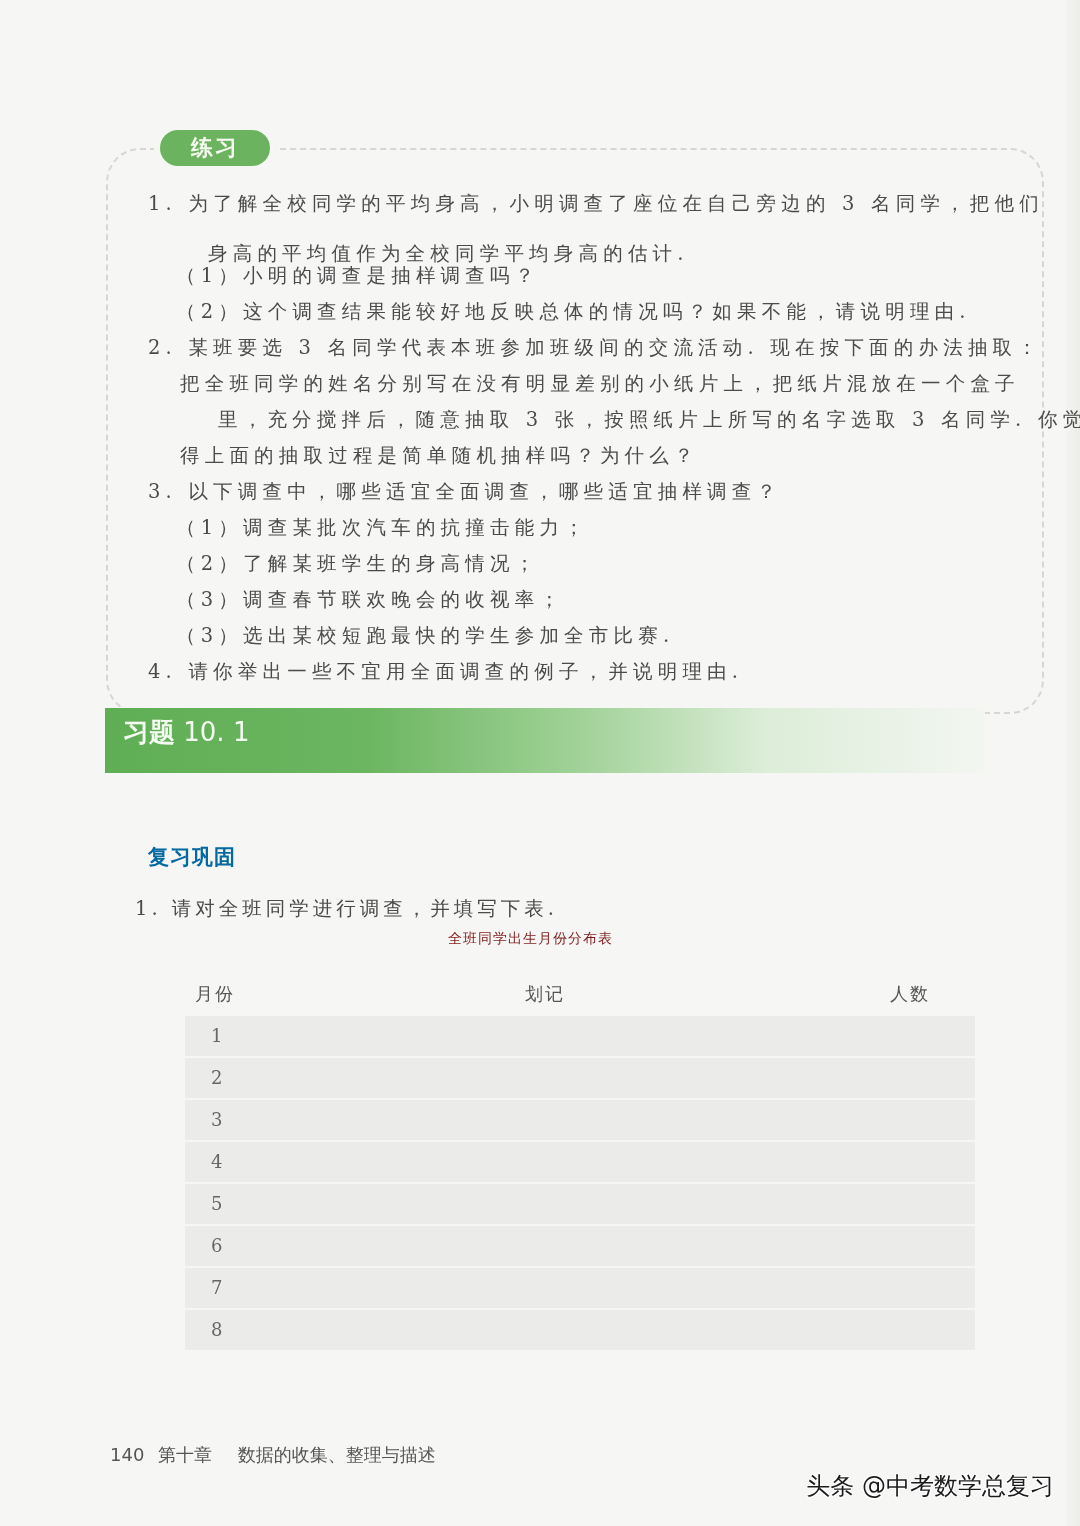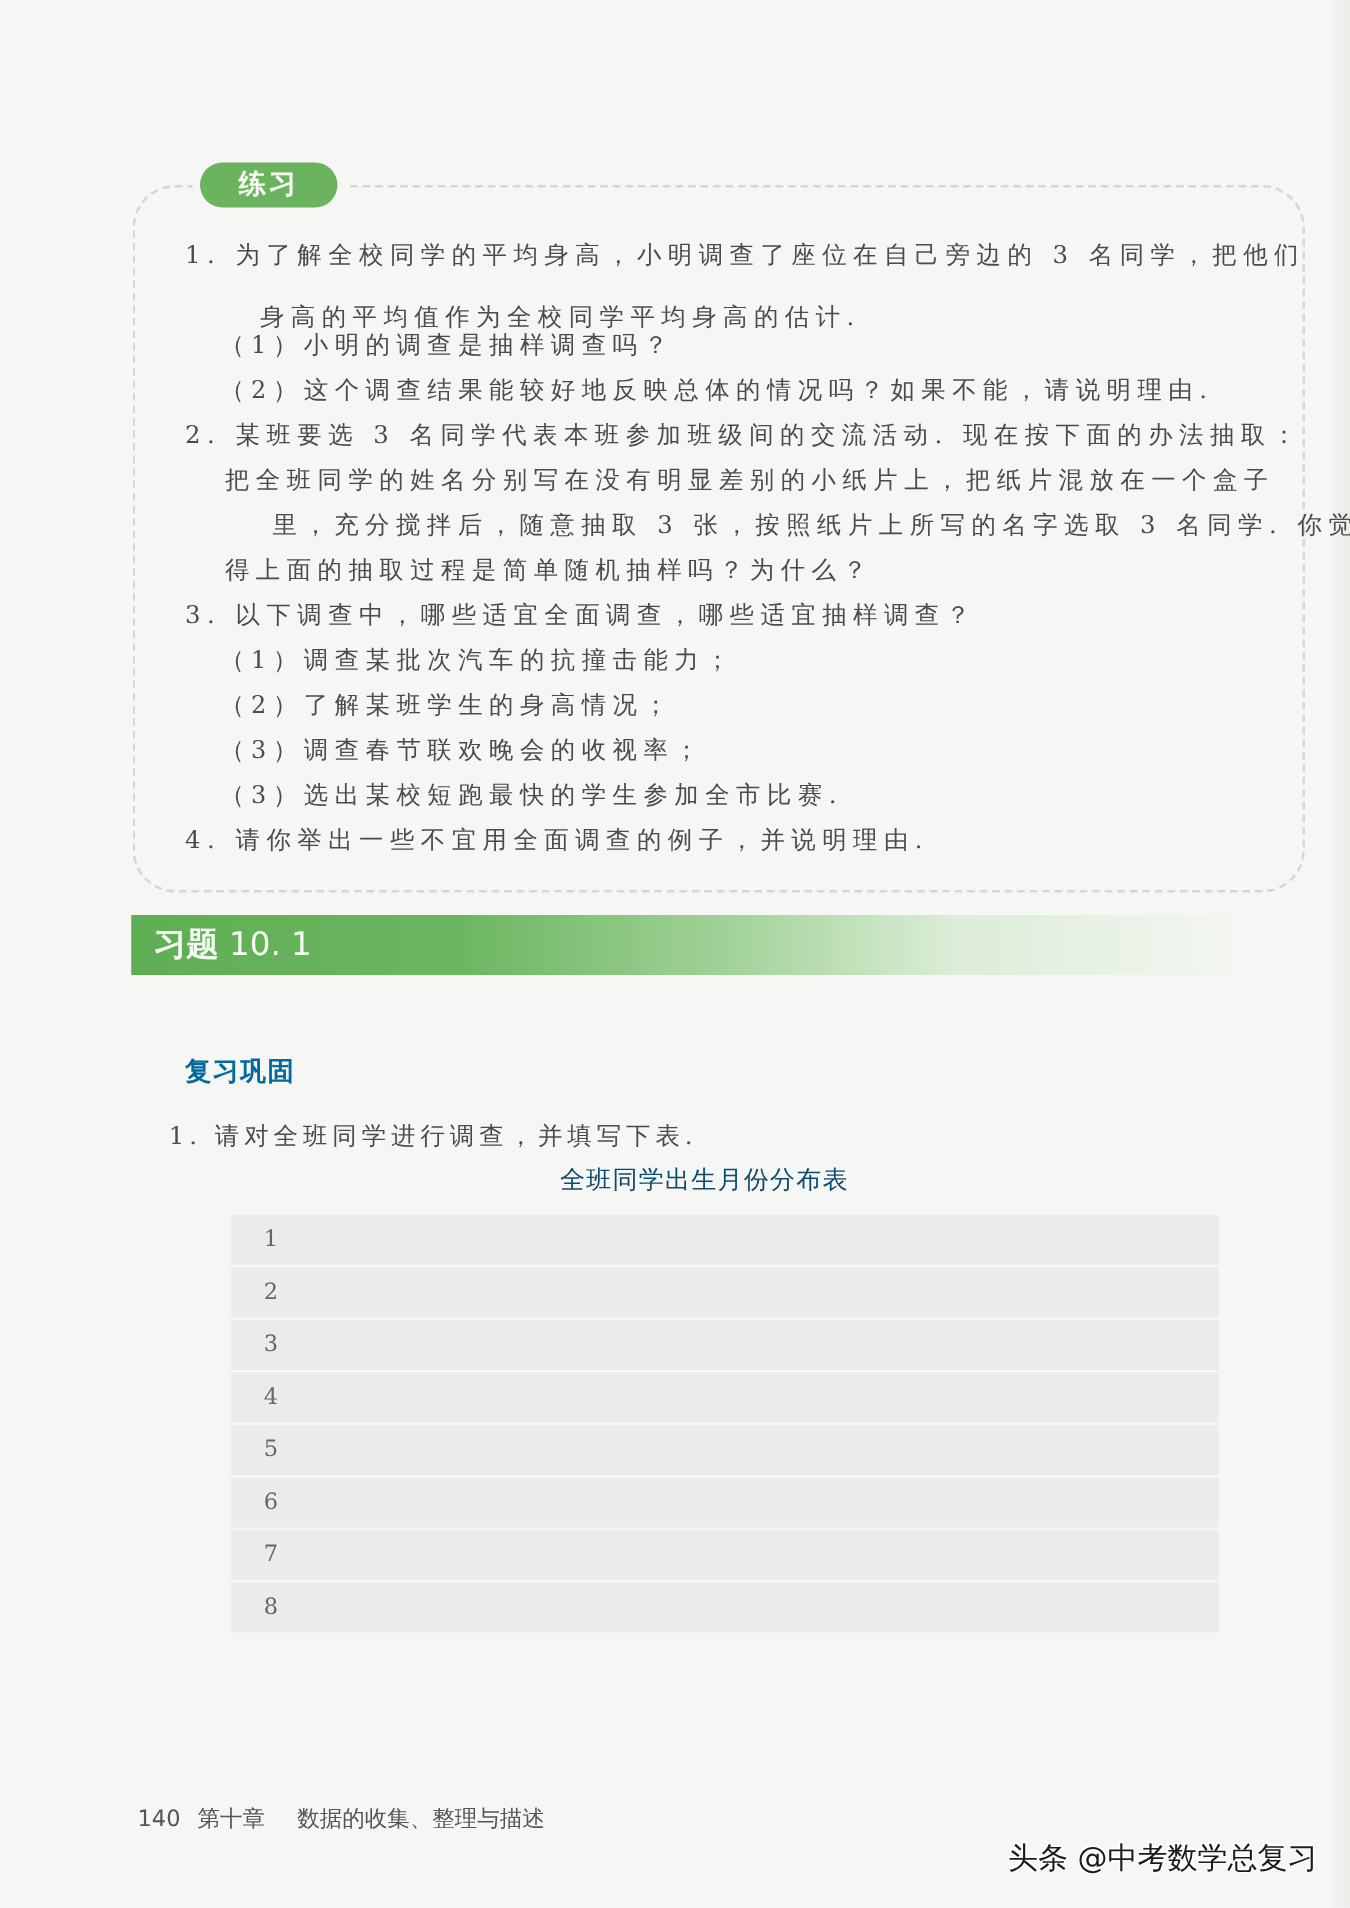--- a/index.html
+++ b/index.html
@@ -57,23 +57,23 @@
       font-size: 19.5px;
       letter-spacing: 5.2px;
       white-space: nowrap;
       color: #4b4b4b;
     }
 
     
     .exercise-banner {
       position: absolute;
       left: 105px;
-      top: 732px;
+      top: 708px;
       width: 880px;
-      height: 48px;
+      height: 65px;
       background: linear-gradient(to right, #5fae55 0%, #6cb661 30%, #a3d39a 55%, #dcedd8 75%, #f3f6f1 100%);
     }
     .exercise-banner-title {
       position: absolute;
       left: 18px;
       top: 0;
       height: 48px;
       line-height: 48px;
       color: #f4fbf0;
       font-family: "DejaVu Sans", "Liberation Sans", sans-serif;
@@ -101,22 +101,22 @@
       font-size: 19.5px;
       letter-spacing: 4px;
       color: #4b4b4b;
       white-space: nowrap;
     }
     .table-title {
       position: absolute;
       left: 448px;
       top: 930px;
       font-family: "DejaVu Sans", "Liberation Sans", sans-serif;
-      font-size: 20px;
-      color: #0c4a6e;
+      font-size: 14px;
+      color: #7f1d1d;
       letter-spacing: 1px;
       white-space: nowrap;
     }
 
     
     .tally-table {
       position: absolute;
       left: 185px;
       top: 972px;
       width: 790px;
@@ -200,20 +200,25 @@
   <div class="exercise-banner-title">
     <span class="bold">习题</span><span> 10. 1</span>
   </div>
 </div>
 
 <div class="section-heading">复习巩固</div>
 <div class="review-q">1. 请对全班同学进行调查，并填写下表.</div>
 <div class="table-title">全班同学出生月份分布表</div>
 
 <div class="tally-table">
+  <div class="tally-head">
+    <span style="left:10px;">月份</span>
+    <span style="left:340px;">划记</span>
+    <span style="left:705px;">人数</span>
+  </div>
   <div class="tally-row">
       <span class="month">1</span>
     </div>
   <div class="tally-row">
       <span class="month">2</span>
     </div>
   <div class="tally-row">
       <span class="month">3</span>
     </div>
   <div class="tally-row">

